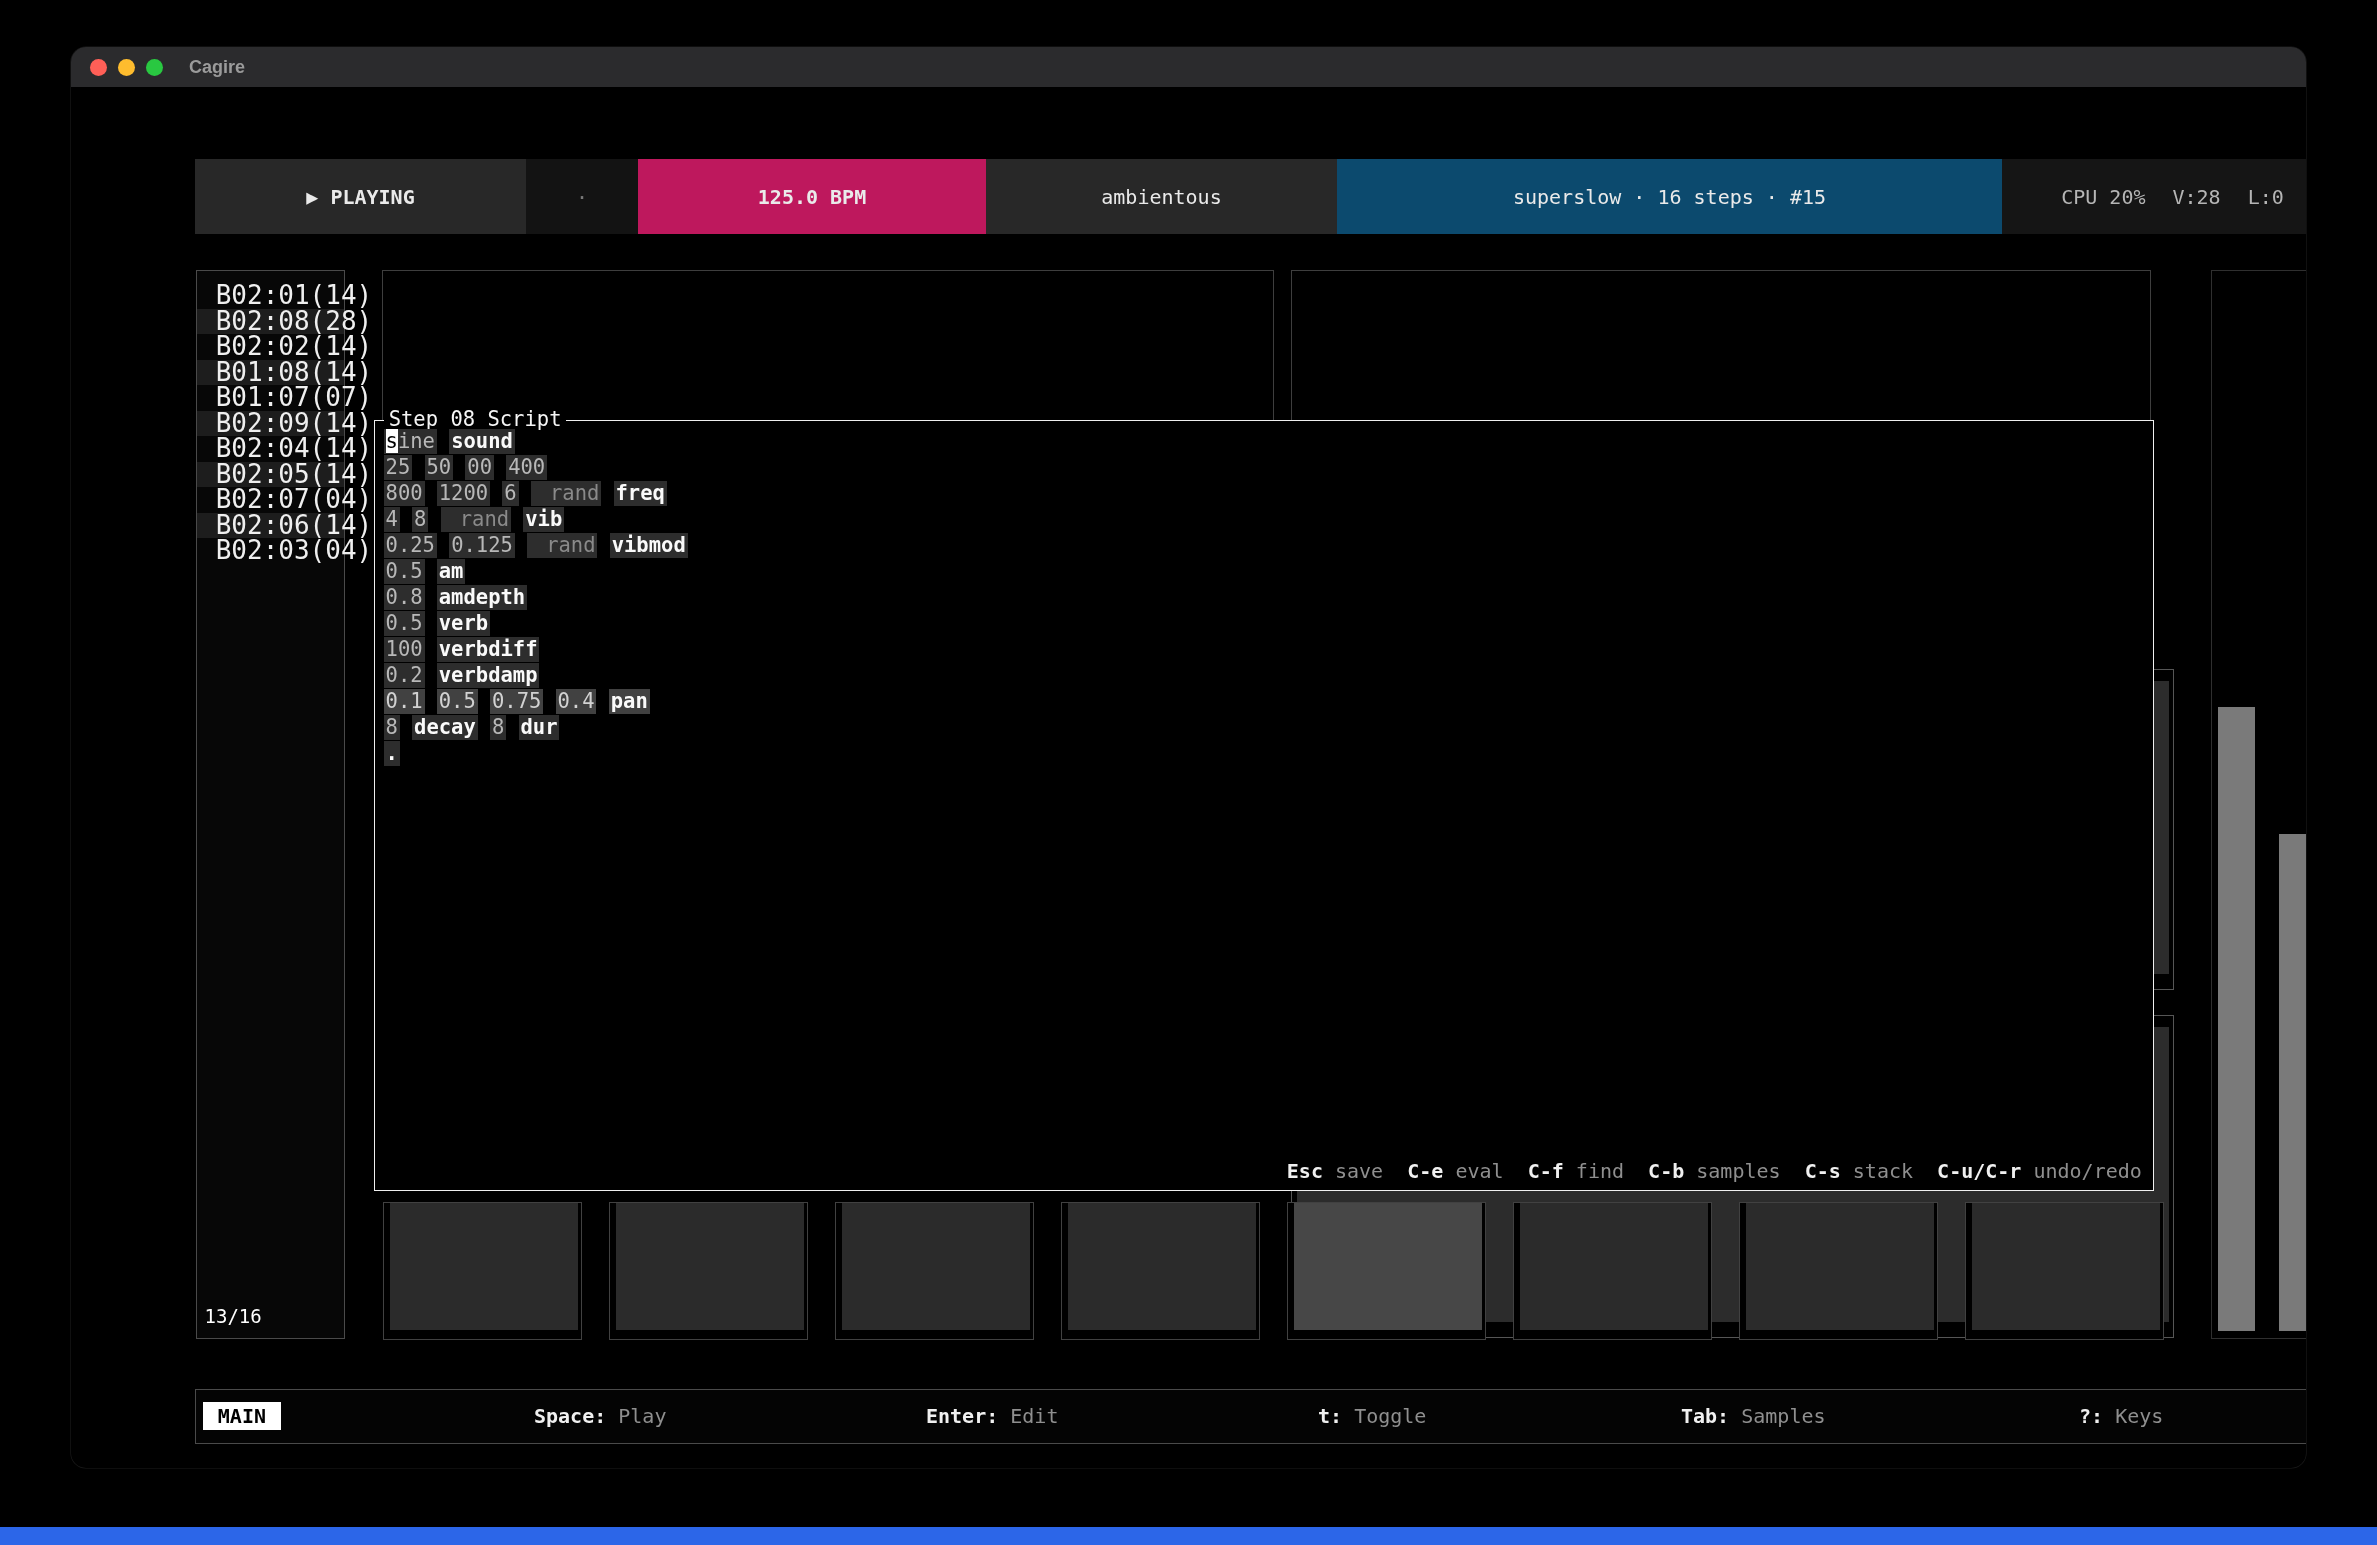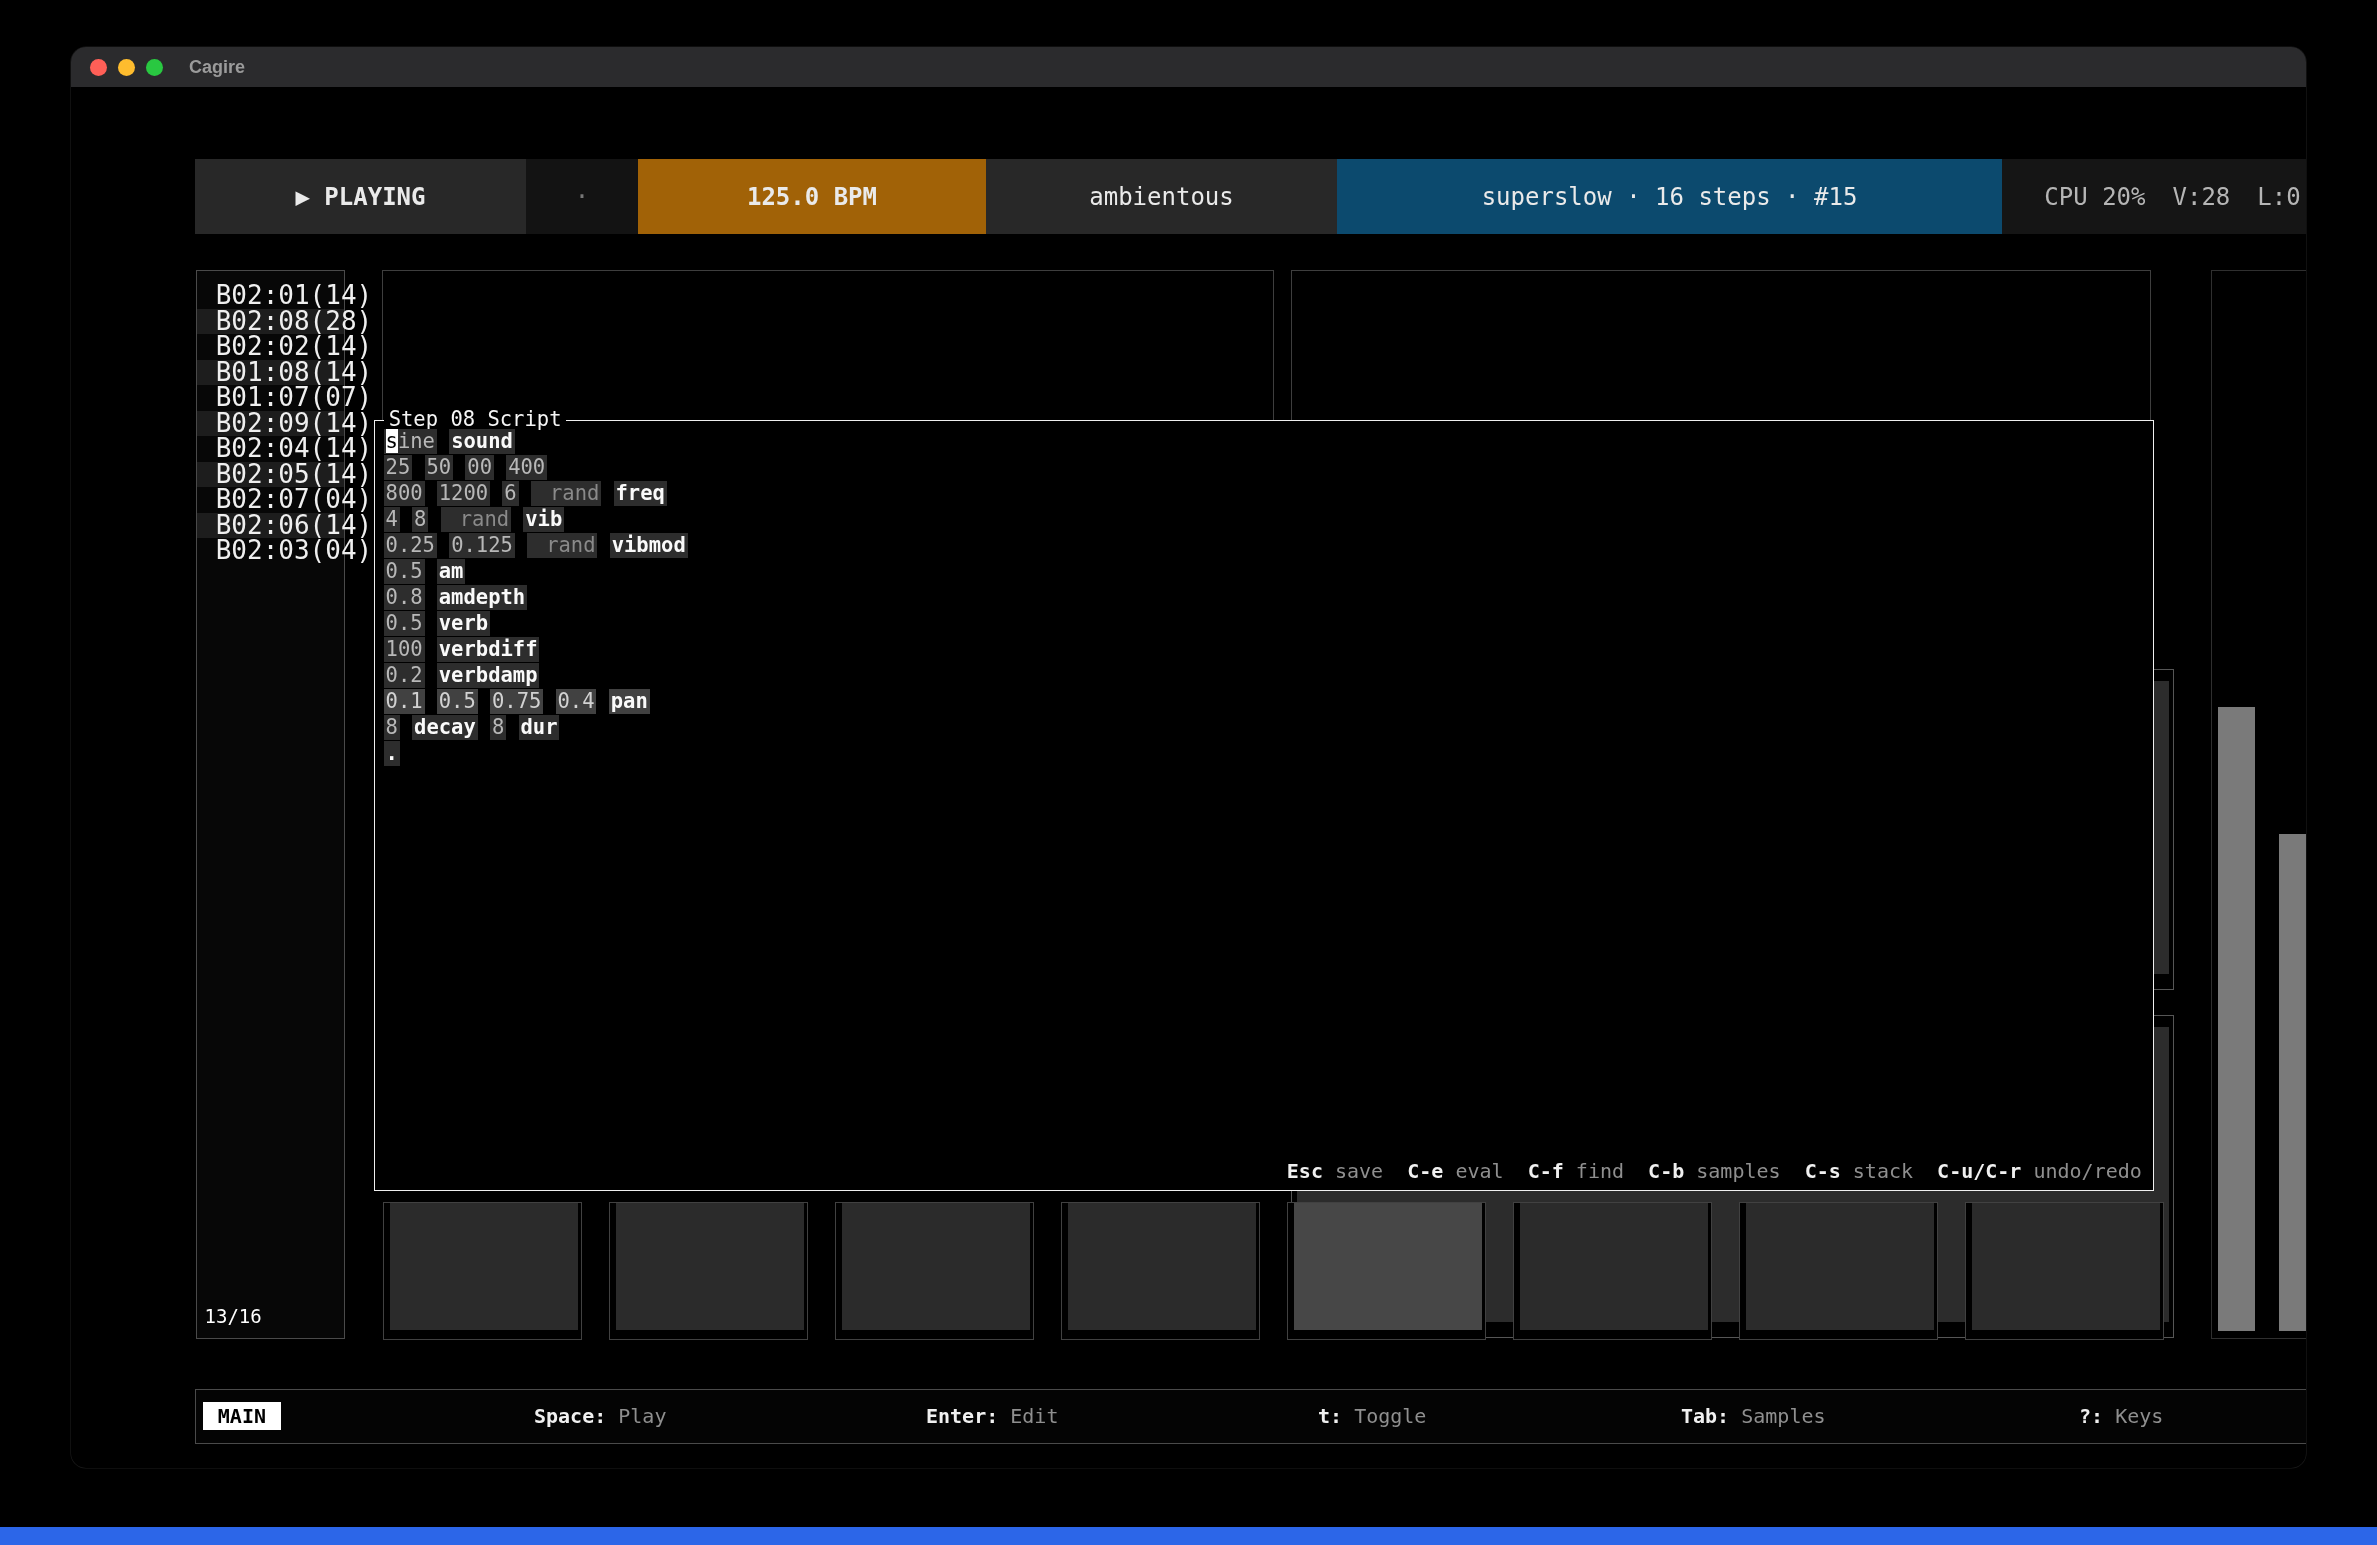--- a/index.html
+++ b/index.html
@@ -10,24 +10,24 @@
   
   .titlebar{position:absolute;left:0;top:0;width:100%;height:40px;background:#2b2b2d;
             display:flex;align-items:center;}
   .tl{width:17px;height:17px;border-radius:50%;margin-left:11.2px;}
   .tl:first-child{margin-left:18.7px;}
   .win-title{margin-left:26px;color:#9b9b9b;font-family:"Liberation Sans",sans-serif;
              font-weight:bold;font-size:18px;}
   
   .topbar{position:absolute;left:124px;top:112px;width:2148px;height:75px;display:flex;}
   .seg{display:flex;align-items:center;justify-content:center;color:#eaeaea;
-       font-size:24px;white-space:pre;text-align:center;}
+       font-size:20px;white-space:pre;text-align:center;}
   .seg-playing{width:331px;background:#282828;font-weight:bold;}
   .seg-dot{width:112px;background:#131313;color:#787878;}
-  .seg-bpm{width:348px;background:#a16207;font-weight:bold;}
+  .seg-bpm{width:348px;background:#be185d;font-weight:bold;}
   .seg-scene{width:351px;background:#282828;}
   .seg-pattern{width:665px;background:#0c4a6e;}
   .seg-cpu{flex:1;background:#151515;color:#b5b5b5;gap:27px;}
   
   .sidebar{position:absolute;left:125px;top:223px;width:149px;height:1069px;
            border:1.2px solid #4a4a4a;background:#070707;box-sizing:border-box;}
   .sample-list{position:absolute;left:0;top:12.4px;width:100%;}
   .sample-row{height:25.5px;line-height:25.5px;color:#efefef;font-size:26px;padding-left:18.7px;
               white-space:pre;}
   .sample-row.alt{background:#1d1d1d;}

